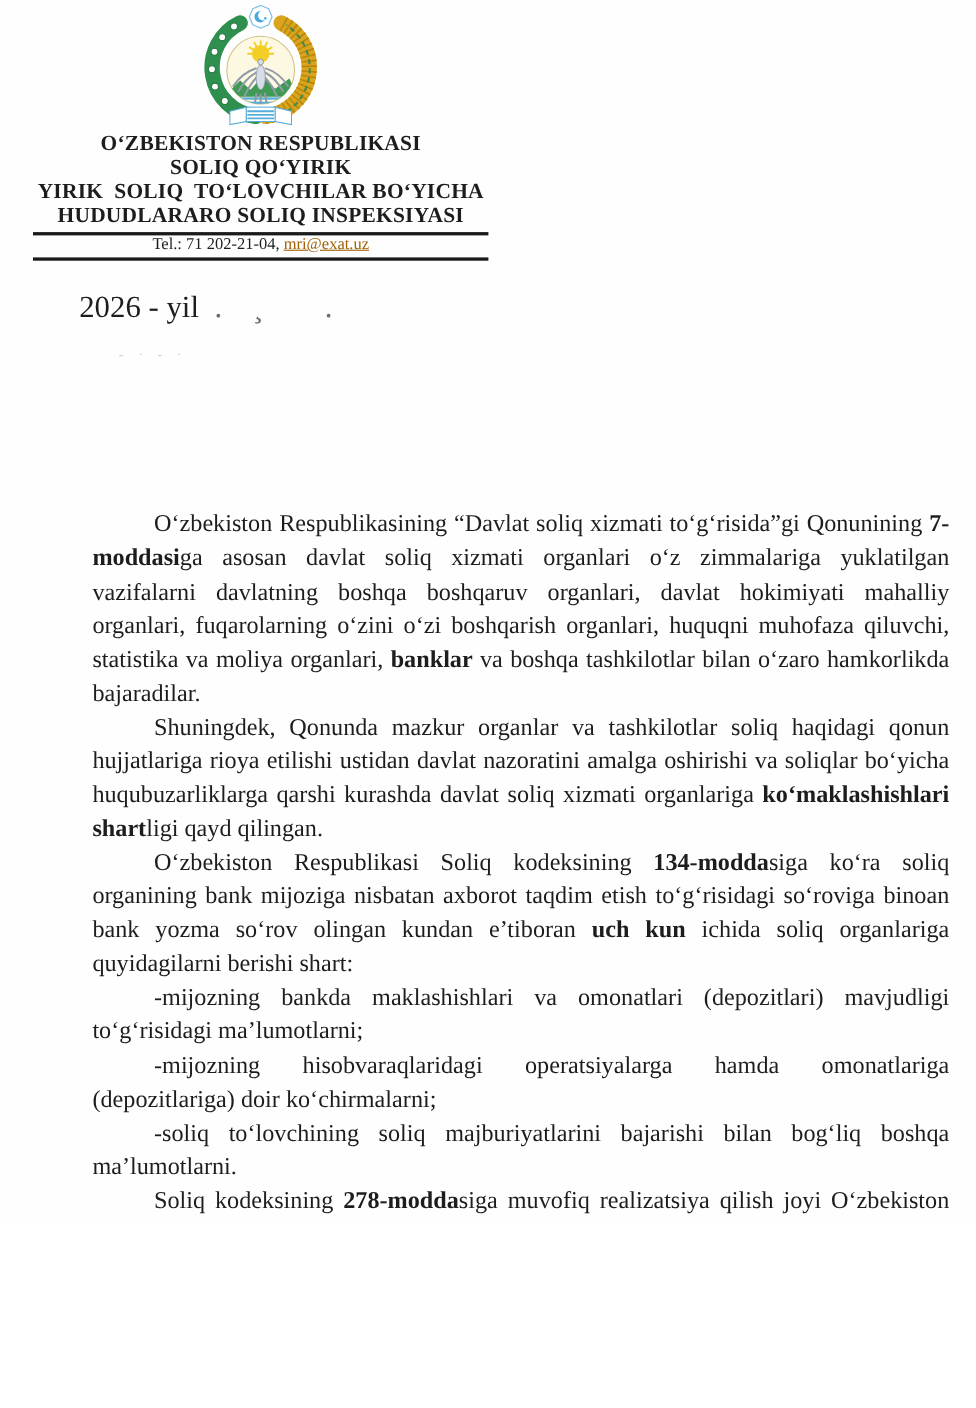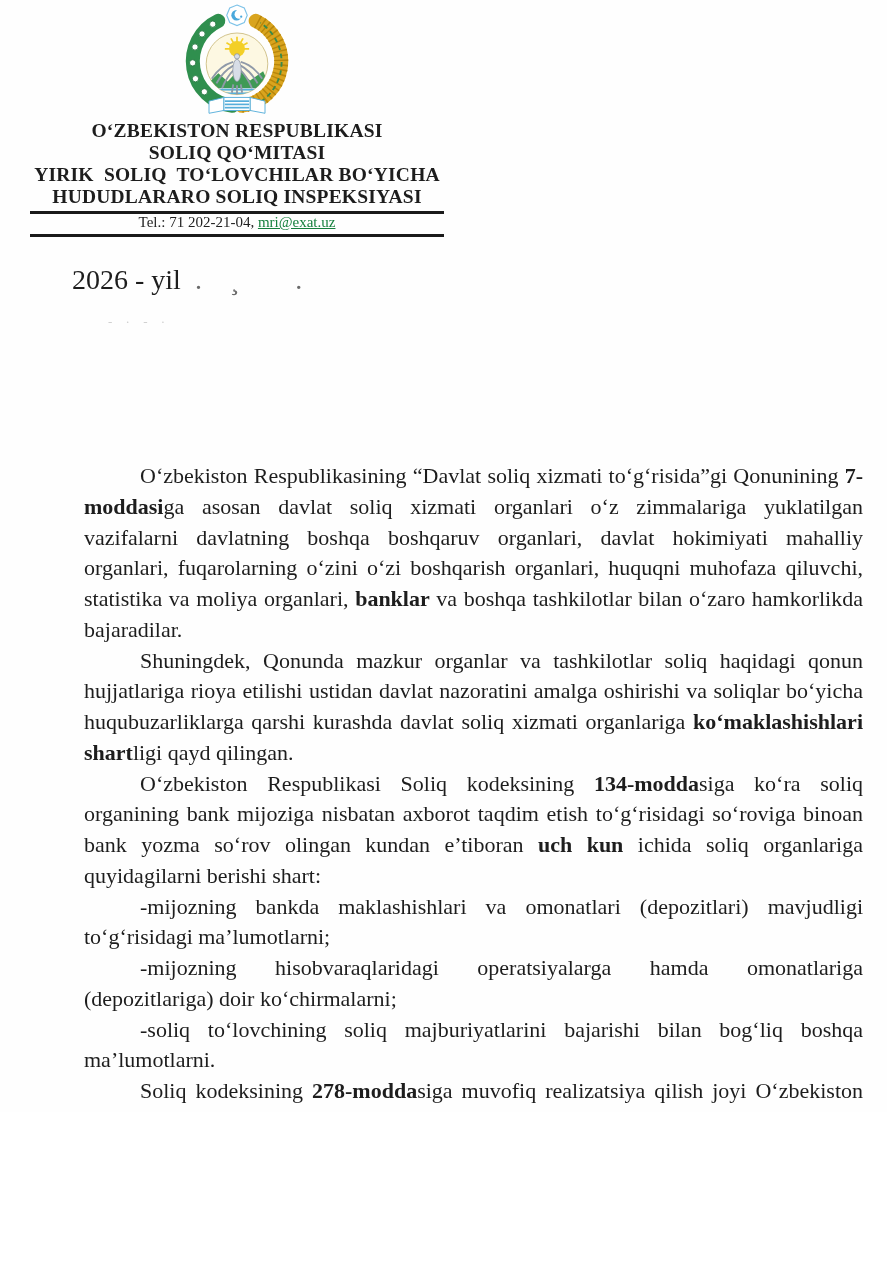--- a/index.html
+++ b/index.html
@@ -8,21 +8,21 @@
     font-family:"Liberation Serif","DejaVu Serif",serif; color:#1d1d1d; overflow:hidden;
   }
 
   
   .letterhead { position:absolute; left:30px; top:0; width:414px; text-align:center; }
   .emblem { display:block; margin:4px auto 2px auto; }
   .org-line { font-weight:bold; font-size:19.5px; line-height:22px; white-space:pre; letter-spacing:0.2px; }
   .rule { height:0; border-top:3px solid #1a1a1a; margin-top:3px; }
   .address-line { font-size:15px; line-height:17px; margin-top:2px; }
   .tel-line { font-size:15px; line-height:17px; }
-  .email-link { color:#15803d; text-decoration:underline; cursor:pointer; }
+  .email-link { color:#a16207; text-decoration:underline; cursor:pointer; }
   .rule-bottom { margin-top:3px; }
 
   
   .date-line { position:absolute; left:72px; top:264px; font-size:28px; white-space:pre; }
   .date-dots { color:#6a6a6a; }
   .scan-artifact {
     position:absolute; left:108px; top:314px; font-size:13px; color:#cfcfcf;
     letter-spacing:5px; filter:blur(0.5px); white-space:pre;
   }
 
@@ -116,21 +116,21 @@
         <rect x="46" y="100" width="28" height="14" fill="#ffffff" stroke="#56aeda" stroke-width="1"></rect>
         <g stroke="#56aeda" stroke-width="1.8">
           <line x1="47" y1="104" x2="73" y2="104"></line>
           <line x1="47" y1="107.5" x2="73" y2="107.5"></line>
           <line x1="47" y1="111" x2="73" y2="111"></line>
         </g>
       </g>
     </svg>
 
     <div class="org-line">O‘ZBEKISTON RESPUBLIKASI</div>
-    <div class="org-line">SOLIQ QO‘MITASI</div>
+    <div class="org-line">SOLIQ QO‘YIRIK</div>
     <div class="org-line">YIRIK  SOLIQ  TO‘LOVCHILAR BO‘YICHA</div>
     <div class="org-line">HUDUDLARARO SOLIQ INSPEKSIYASI</div>
 
     <div class="rule"></div>
 
     <div class="tel-line"><span>Tel.: 71 202-21-04, </span><a class="email-link">mri@exat.uz</a></div>
 
     <div class="rule rule-bottom"></div>
   </header>
 

